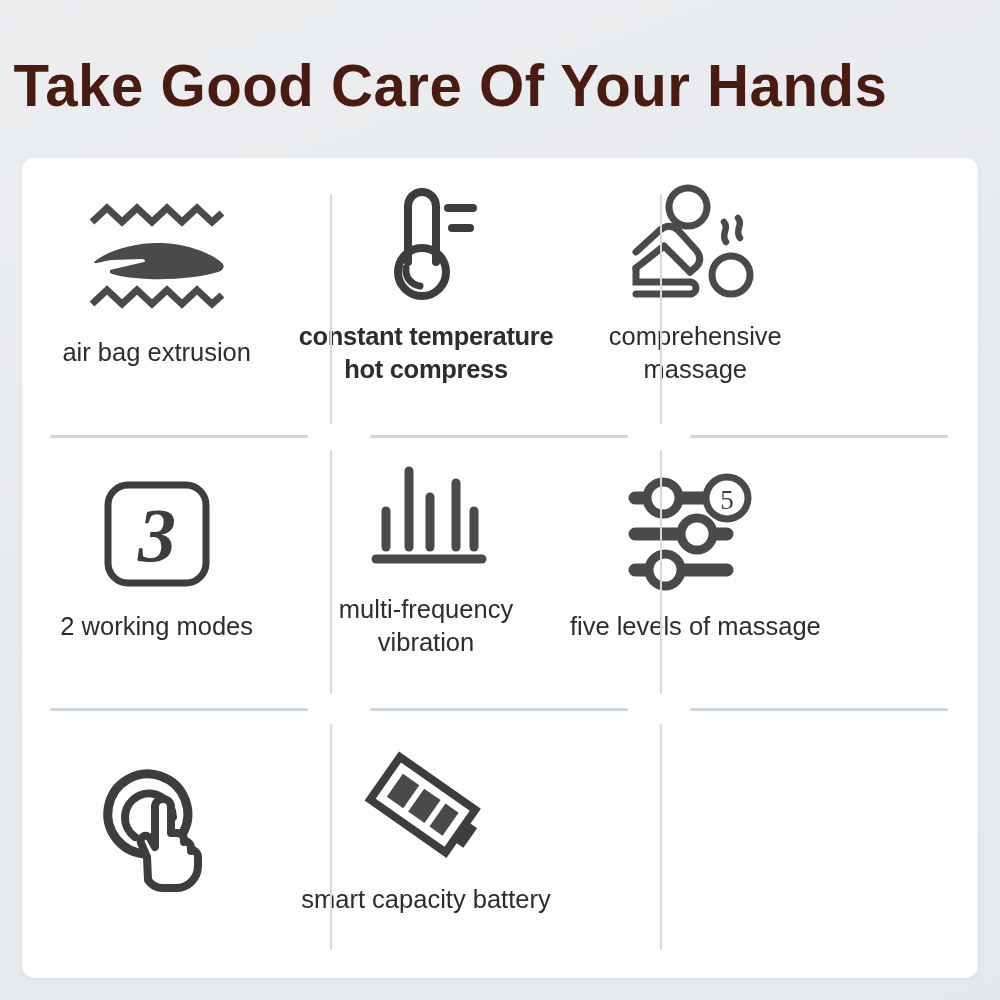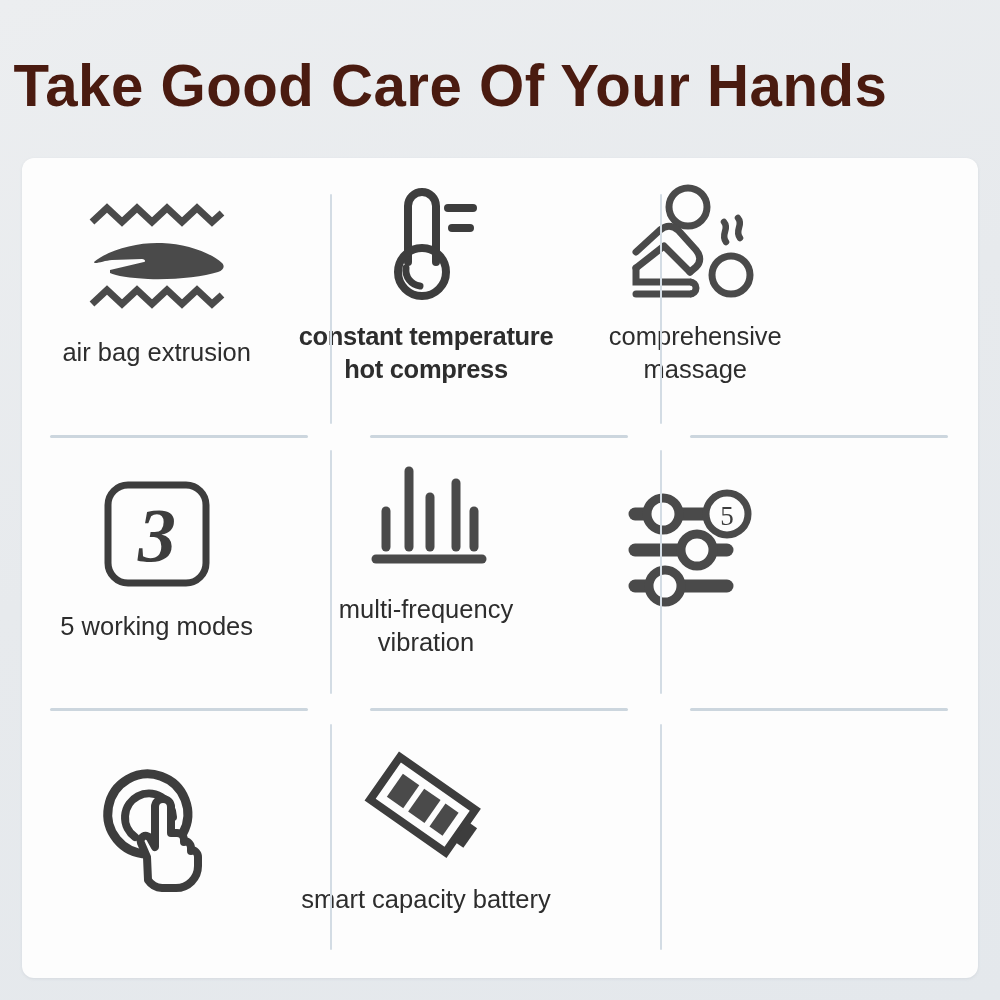--- a/index.html
+++ b/index.html
@@ -187,21 +187,21 @@
       </div>
 
       <div class="cell">
         <div class="cell-inner">
           <div class="icon-box">
             <svg width="110" height="110" viewBox="0 0 110 110" fill="none">
               <rect x="6" y="6" width="98" height="98" rx="20" ry="20" stroke="#3d3d3d" stroke-width="7" fill="none"></rect>
               <text x="55" y="82" text-anchor="middle" font-family="Liberation Serif, serif" font-size="76" font-weight="bold" font-style="italic" fill="#3d3d3d">3</text>
             </svg>
           </div>
-          <div class="caption">5 working modes</div>
+          <div class="caption">2 working modes</div>
         </div>
       </div>
 
       <div class="cell">
         <div class="cell-inner">
           <div class="icon-box">
             <svg width="124" height="116" viewBox="0 0 124 116" fill="none">
               <g stroke="#4a4a4a" stroke-width="9" stroke-linecap="round">
                 <line x1="22" y1="52" x2="22" y2="88"></line>
                 <line x1="45" y1="12" x2="45" y2="88"></line>
@@ -224,20 +224,21 @@
               <line x1="8" y1="22" x2="92" y2="22" stroke="#4a4a4a" stroke-width="13" stroke-linecap="round"></line>
               <circle cx="36" cy="22" r="16" stroke="#4a4a4a" stroke-width="9" fill="#fdfdfd"></circle>
               <circle cx="100" cy="22" r="21" stroke="#4a4a4a" stroke-width="7" fill="#fdfdfd"></circle>
               <text x="100" y="33" text-anchor="middle" font-family="Liberation Serif, serif" font-size="27" fill="#3d3d3d">5</text>
               <line x1="8" y1="58" x2="100" y2="58" stroke="#4a4a4a" stroke-width="13" stroke-linecap="round"></line>
               <circle cx="70" cy="58" r="16" stroke="#4a4a4a" stroke-width="9" fill="#fdfdfd"></circle>
               <line x1="8" y1="94" x2="100" y2="94" stroke="#4a4a4a" stroke-width="13" stroke-linecap="round"></line>
               <circle cx="38" cy="94" r="16" stroke="#4a4a4a" stroke-width="9" fill="#fdfdfd"></circle>
             </svg>
           </div>
+          <div class="caption">five levels of massage</div>
         </div>
       </div>
 
       <div class="cell">
         <div class="cell-inner">
           <div class="icon-box">
             <svg width="112" height="124" viewBox="0 0 112 124" fill="none">
               <path d="M46,93 A40,40 0 1 1 82,72" stroke="#3d3d3d" stroke-width="9" fill="none" stroke-linecap="round"></path>
               <path d="M34,76 A24,24 0 1 1 72,56" stroke="#3d3d3d" stroke-width="8" fill="none" stroke-linecap="round"></path>
               <path d="M46,96 L40,82 C38,76 45,72 49,77 L54,86 L54,46

